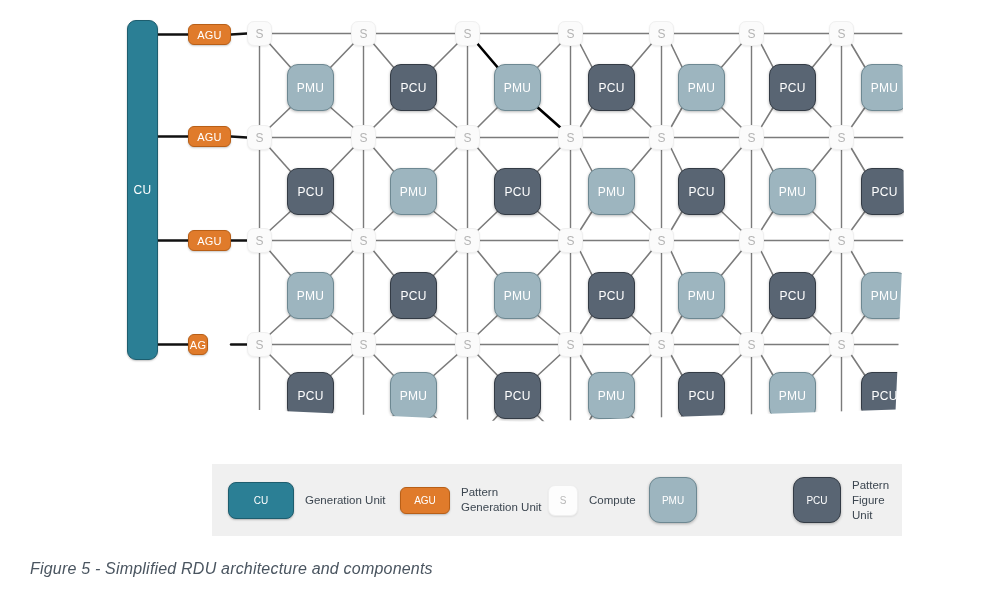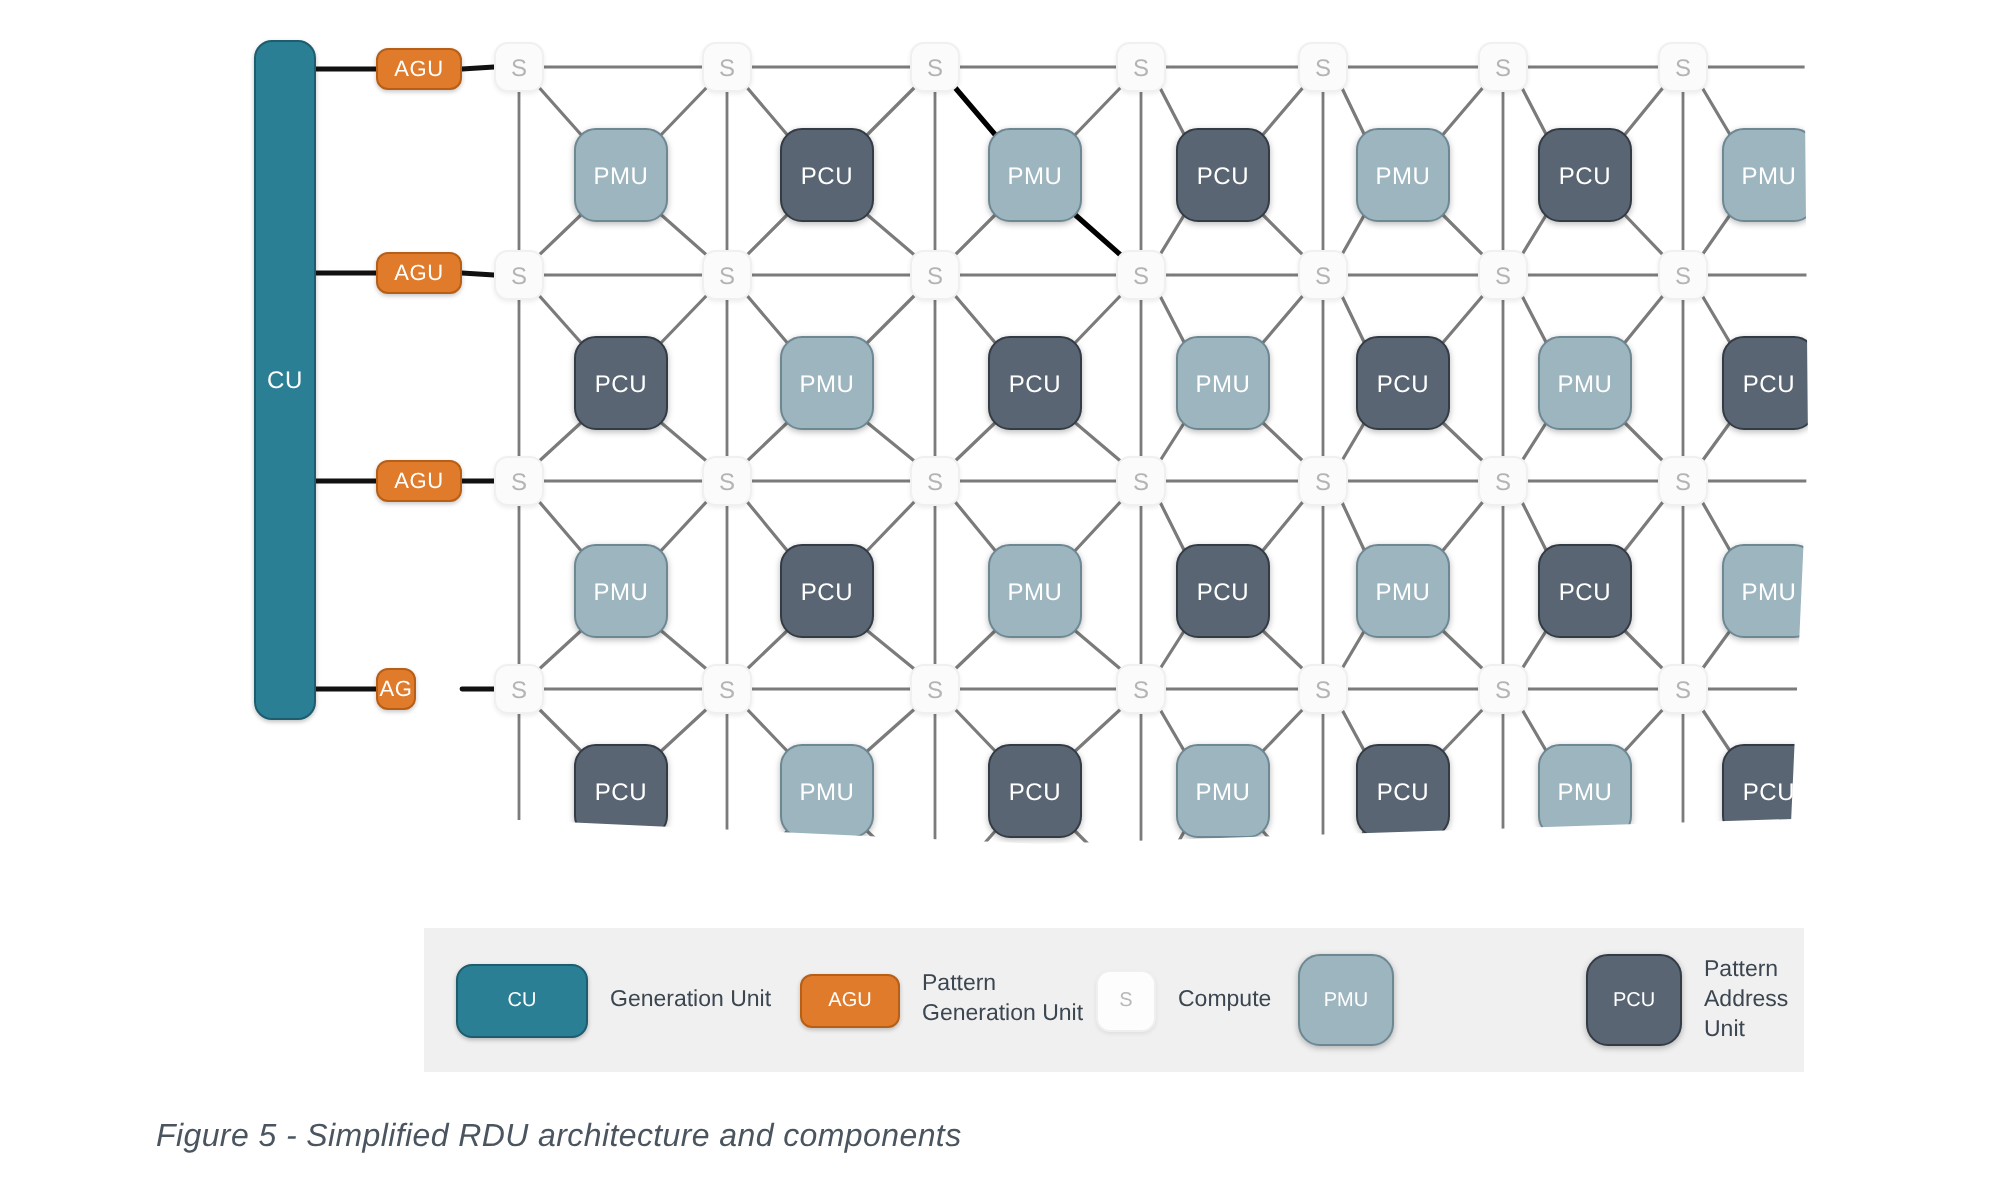--- a/index.html
+++ b/index.html
@@ -136,21 +136,20 @@
 
   
   #caption {
     position: absolute;
     left: 30px; top: 560px;
     font-size: 16px;
     font-style: italic;
     color: #4a5560;
     letter-spacing: .2px;
     white-space: nowrap;
-    margin-left: 48px;
   }
   #watermark {
     position: absolute;
     left: 18px; top: 546px;
     width: 180px; height: 26px;
     display: flex;
     align-items: center;
     opacity: .35;
     pointer-events: none;
   }
@@ -508,20 +507,20 @@
       </div>
       <div class="lg-item" style="left: 336px; top: 0px; height: 72px;">
         <div class="lg-swatch sw-s" style="width: 30px; height: 31px;">S</div>
         <div class="lg-text">Compute</div>
       </div>
       <div class="lg-item" style="left: 437px; top: 0px; height: 72px;">
         <div class="lg-swatch" style="width: 48px; height: 46px; background: rgb(157, 181, 191); border: 1px solid rgb(109, 136, 146); border-radius: 11px; box-shadow: rgba(0, 0, 0, 0.28) 0px 1px 3px;">PMU</div>
       </div>
       <div class="lg-item" style="left: 581px; top: 0px; height: 72px;">
         <div class="lg-swatch" style="width: 48px; height: 46px; background: rgb(89, 101, 115); border: 1px solid rgb(51, 59, 69); border-radius: 11px; box-shadow: rgba(0, 0, 0, 0.28) 0px 1px 3px;">PCU</div>
-        <div class="lg-text">Pattern Address Unit</div>
+        <div class="lg-text">Pattern Figure Unit</div>
       </div>
     </div>
 
 
   <div id="caption">Figure 5 - Simplified RDU architecture and components</div>
 
 </div>
 
 </body></html>

